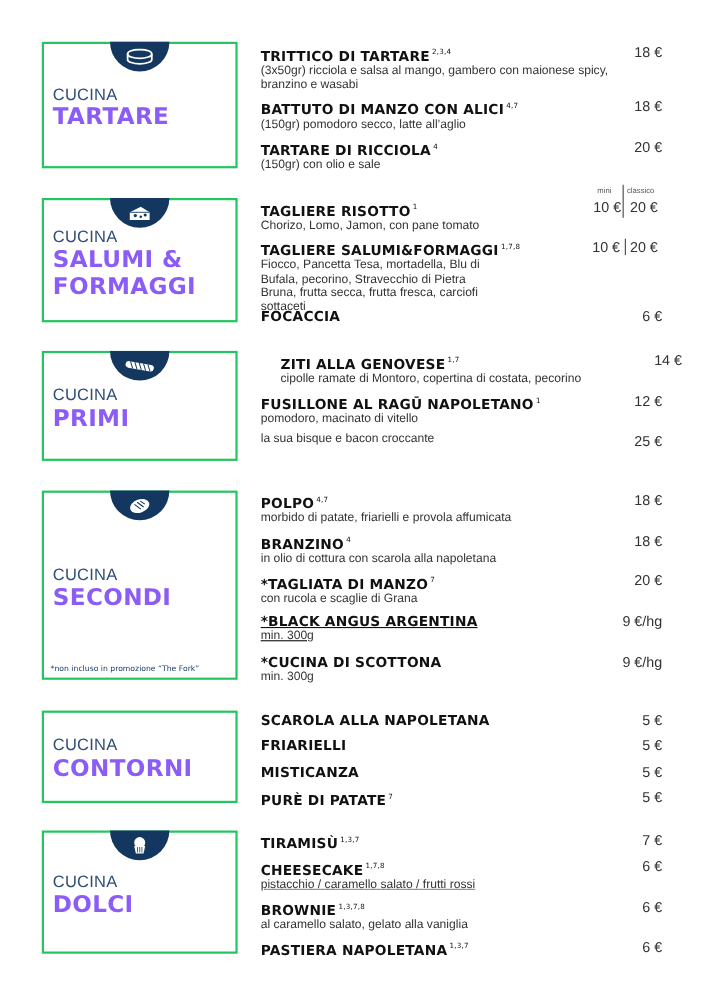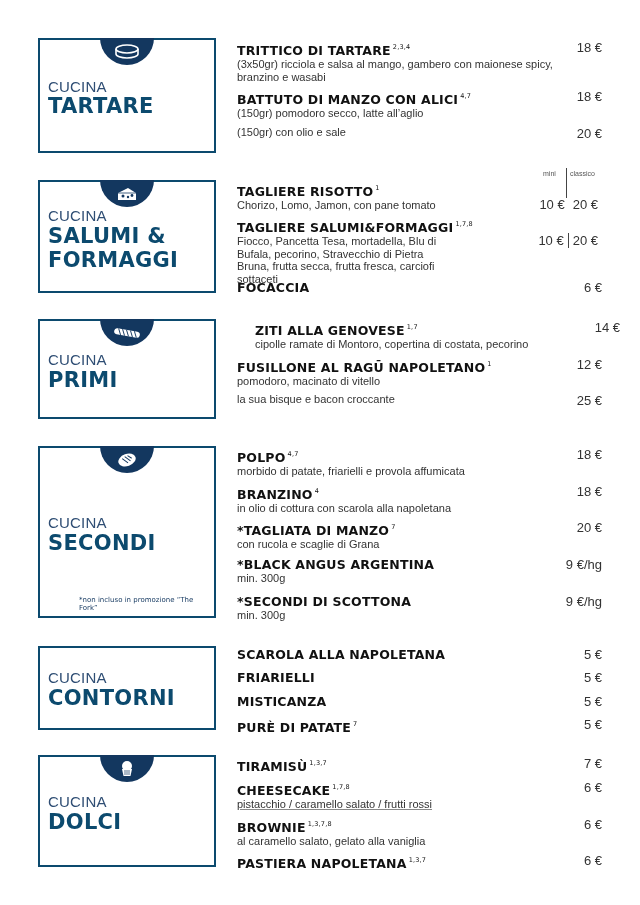--- a/index.html
+++ b/index.html
@@ -1,28 +1,28 @@
 <!DOCTYPE html>
 <html><head>
 <meta charset="utf-8">
 <style>
   * { box-sizing: border-box; margin: 0; padding: 0; }
   body { width: 640px; height: 905px; background: #ffffff; position: relative; font-family: "DejaVu Sans", sans-serif; color: #111; overflow: hidden; }
-  .box { position: absolute; left: 38px; width: 178px; border: 2px solid #0c4a6e; background: #fff; }
+  .box { position: absolute; left: 38px; width: 178px; border: 2px solid #22c55e; background: #fff; }
   .box .badge { position: absolute; left: 50%; top: -2px; width: 54px; height: 27px; margin-left: -27px; background: #13375f; border-radius: 0 0 27px 27px; display: flex; align-items: center; justify-content: center; }
   .box .cucina { position: absolute; left: 8px; font-family: "Liberation Sans", sans-serif; font-size: 15px; color: #2f4e74; letter-spacing: 0.2px; }
-  .box .cat { position: absolute; left: 8px; font-family: "DejaVu Sans", sans-serif; font-weight: bold; font-size: 21px; line-height: 23px; color: #0c4a6e; letter-spacing: 0.3px; }
-  .box .note { position: absolute; left: 6px; bottom: 4px; font-size: 7px; color: #13375f; margin-left: 33px; }
+  .box .cat { position: absolute; left: 8px; font-family: "DejaVu Sans", sans-serif; font-weight: bold; font-size: 21px; line-height: 23px; color: #8b5cf6; letter-spacing: 0.3px; }
+  .box .note { position: absolute; left: 6px; bottom: 4px; font-size: 7px; color: #13375f; }
   .item { position: absolute; left: 237px; width: 365px; }
   .item .nm { font-family: "DejaVu Sans", sans-serif; font-weight: bold; font-size: 12.5px; color: #111; letter-spacing: 0.2px; line-height: 15px; white-space: nowrap; }
   .item .nm sup { font-size: 6.5px; font-weight: normal; vertical-align: 6px; margin-left: 2px; }
   .item .ds { font-family: "Liberation Sans", sans-serif; font-size: 11px; color: #333; line-height: 12.5px; width: 320px; }
   .item .ds.ul { text-decoration: underline; text-decoration-color: #888; }
   .item .pr { position: absolute; right: 0; top: 0; font-family: "Liberation Sans", sans-serif; font-size: 13px; color: #333; }
-  .dual { position: absolute; right: 0; top: 0; display: flex; font-family: "Liberation Sans", sans-serif; font-size: 13px; color: #333; margin-top: 16px; }
+  .dual { position: absolute; right: 0; top: 0; display: flex; font-family: "Liberation Sans", sans-serif; font-size: 13px; color: #333; }
   .dual .c { padding: 0 4px; text-align: right; }
   .dual .c.r { border-left: 1px solid #444; }
   .hdr { position: absolute; font-family: "Liberation Sans", sans-serif; font-size: 7px; color: #555; }
   svg { display: block; }
 </style>
 </head>
 <body>
 
 <div class="box" style="top:38px;height:115px;">
   <div class="badge">
@@ -39,20 +39,21 @@
   <div class="nm"><span>TRITTICO DI TARTARE</span><sup>2,3,4</sup></div>
   <div class="ds">(3x50gr) ricciola e salsa al mango, gambero con maionese spicy, branzino e wasabi</div>
   <div class="pr">18 €</div>
 </div>
 <div class="item" style="top:89px;">
   <div class="nm"><span>BATTUTO DI MANZO CON ALICI</span><sup>4,7</sup></div>
   <div class="ds">(150gr) pomodoro secco, latte all’aglio</div>
   <div class="pr">18 €</div>
 </div>
 <div class="item" style="top:126px;">
+  <div class="nm"><span>TARTARE DI RICCIOLA</span><sup>4</sup></div>
   <div class="ds">(150gr) con olio e sale</div>
   <div class="pr">20 €</div>
 </div>
 
 <div class="box" style="top:180px;height:113px;">
   <div class="badge">
     <svg width="22" height="16" viewBox="0 0 22 16">
         <path d="M2 7 L12 2 L20 7 V14 H2 Z" fill="#fff"></path>
         <circle cx="7" cy="10" r="1.5" fill="#13375f"></circle>
         <circle cx="12" cy="11" r="1.2" fill="#13375f"></circle>
@@ -140,27 +141,27 @@
 <div class="item" style="top:484px;">
   <div class="nm"><span>BRANZINO</span><sup>4</sup></div>
   <div class="ds">in olio di cottura con scarola alla napoletana</div>
   <div class="pr">18 €</div>
 </div>
 <div class="item" style="top:520px;">
   <div class="nm"><span>*TAGLIATA DI MANZO</span><sup>7</sup></div>
   <div class="ds">con rucola e scaglie di Grana</div>
   <div class="pr">20 €</div>
 </div>
-<div class="item" style="top:557px;">
+<div class="item" style="top:557px;text-decoration:underline;">
   <div class="nm"><span>*BLACK ANGUS ARGENTINA</span></div>
   <div class="ds">min. 300g</div>
   <div class="pr">9 €/hg</div>
 </div>
 <div class="item" style="top:594px;">
-  <div class="nm"><span>*SECONDI DI SCOTTONA</span></div>
+  <div class="nm"><span>*CUCINA DI SCOTTONA</span></div>
   <div class="ds">min. 300g</div>
   <div class="pr">9 €/hg</div>
 </div>
 
 <div class="box" style="top:646px;height:84px;">
   <div class="cucina" style="top:21px;">CUCINA</div>
   <div class="cat" style="top:39px;">CONTORNI</div>
 </div>
 
 <div class="item" style="top:647px;">

